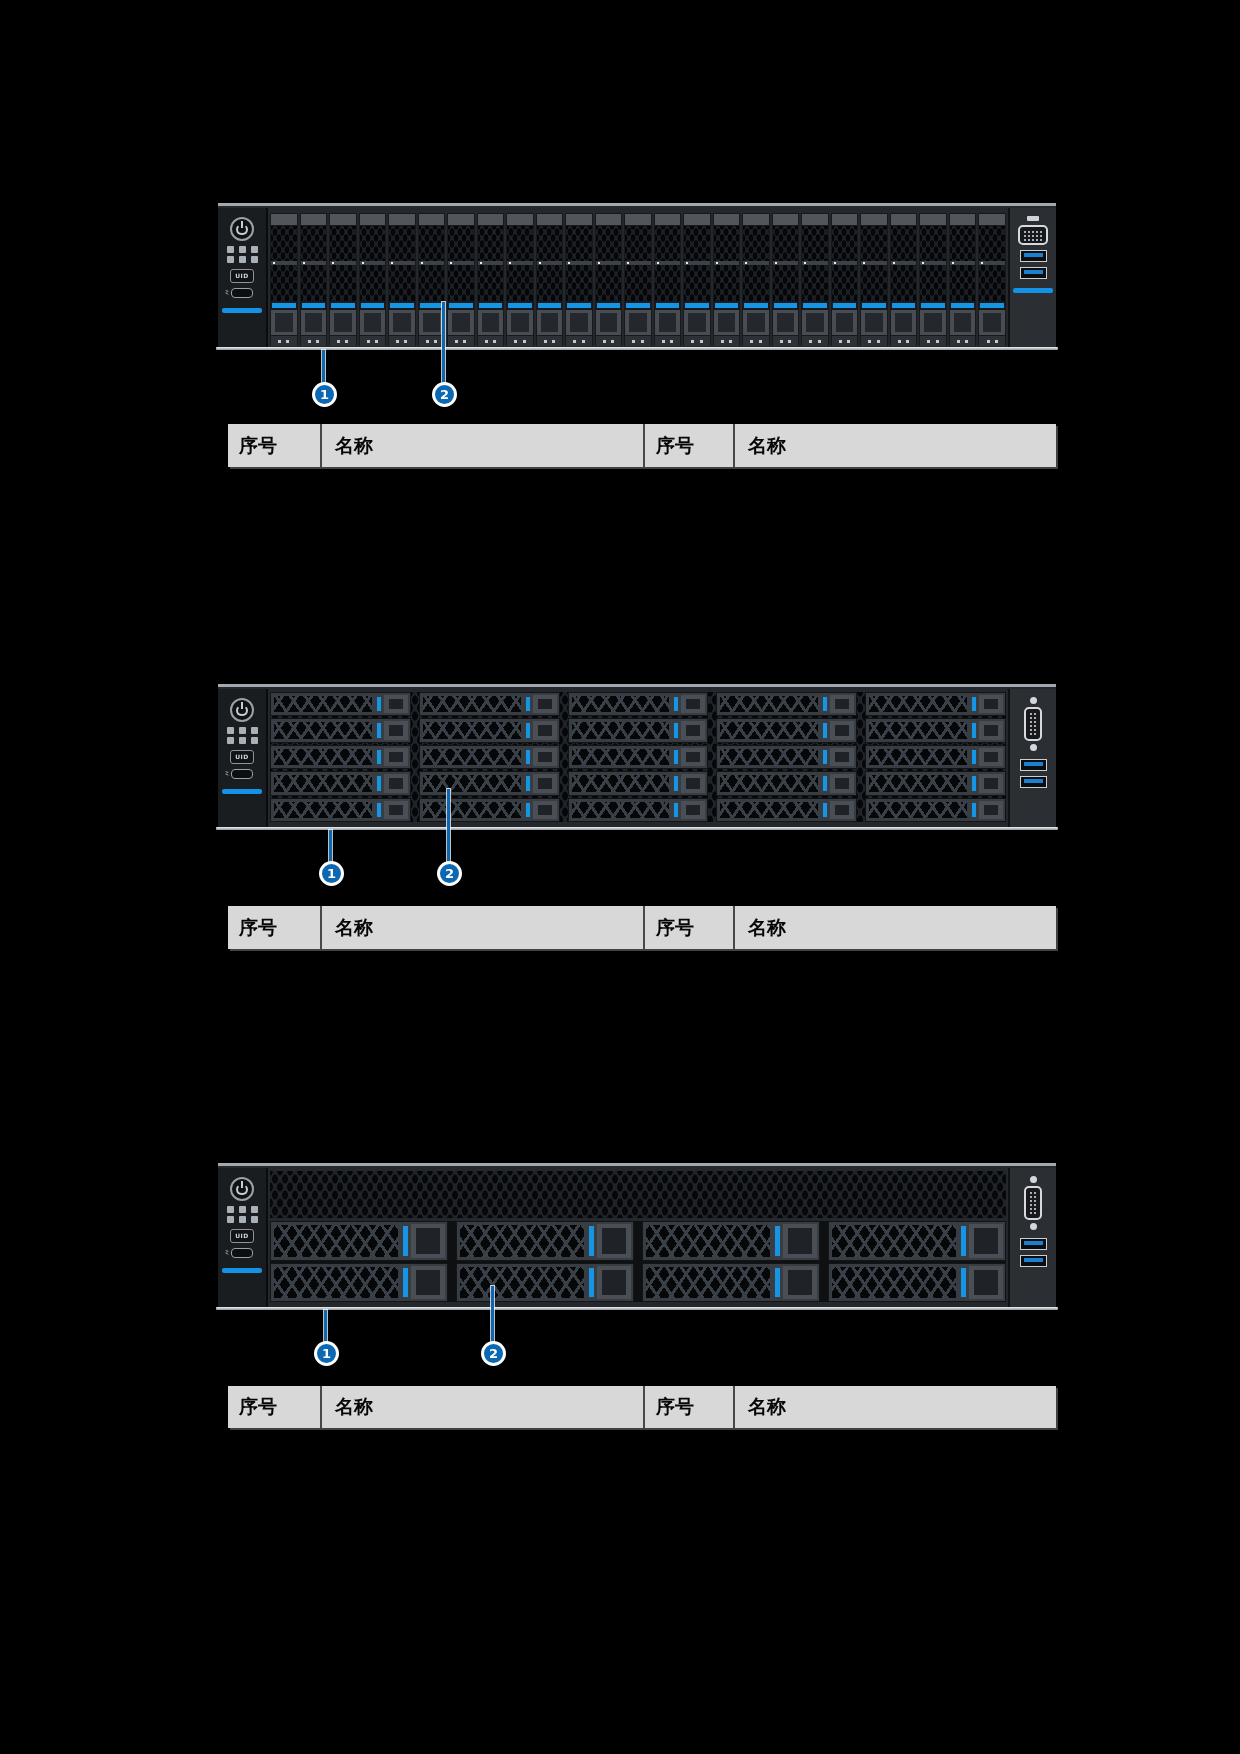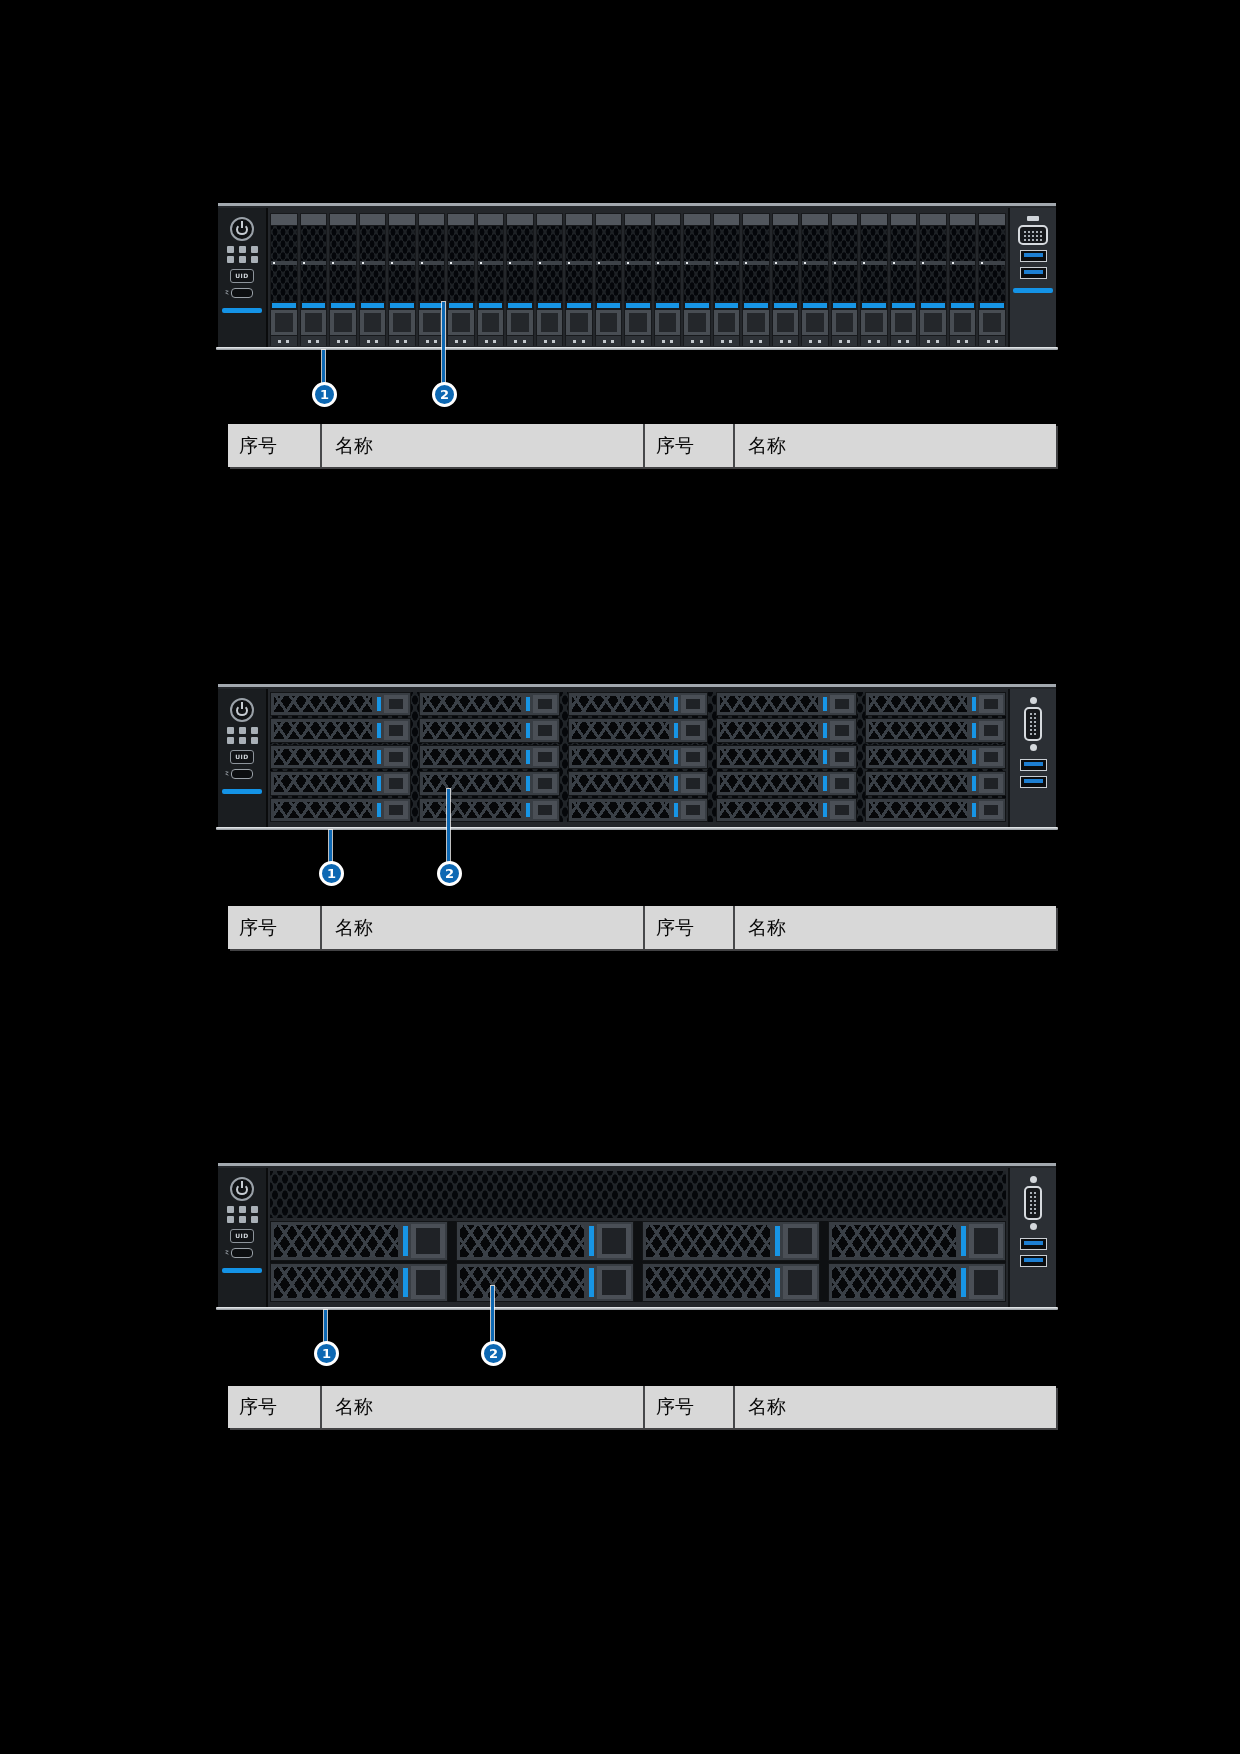--- a/index.html
+++ b/index.html
@@ -78,21 +78,21 @@
 
   
   .cline{position:absolute;width:3px;background:#0d68b3;box-shadow:0 0 0 1px rgba(255,255,255,.75);}
   .callout{position:absolute;width:25px;height:25px;border-radius:50%;background:#0d68b3;
            border:3px solid #fff;box-sizing:border-box;color:#fff;font-size:13px;font-weight:bold;
            display:flex;align-items:center;justify-content:center;}
 
   
   .htable{position:absolute;left:228px;width:828px;background:#d8d8d8;display:flex;
           box-shadow:2px 2px 0 rgba(120,120,124,.55);}
-  .hcell{display:flex;align-items:center;font-weight:normal;font-size:19px;color:#060606;box-sizing:border-box;}
+  .hcell{display:flex;align-items:center;font-weight:bold;font-size:19px;color:#060606;box-sizing:border-box;}
   .hcell.c1{width:92px;padding-left:11px;}
   .hcell.c2{width:323px;padding-left:13px;border-left:2px solid #47484a;}
   .hcell.c3{width:90px;padding-left:11px;border-left:2px solid #47484a;}
   .hcell.c4{flex:1;padding-left:13px;border-left:2px solid #47484a;}
 </style>
 </head>
 <body>
 
 <div id="canvas">
 

